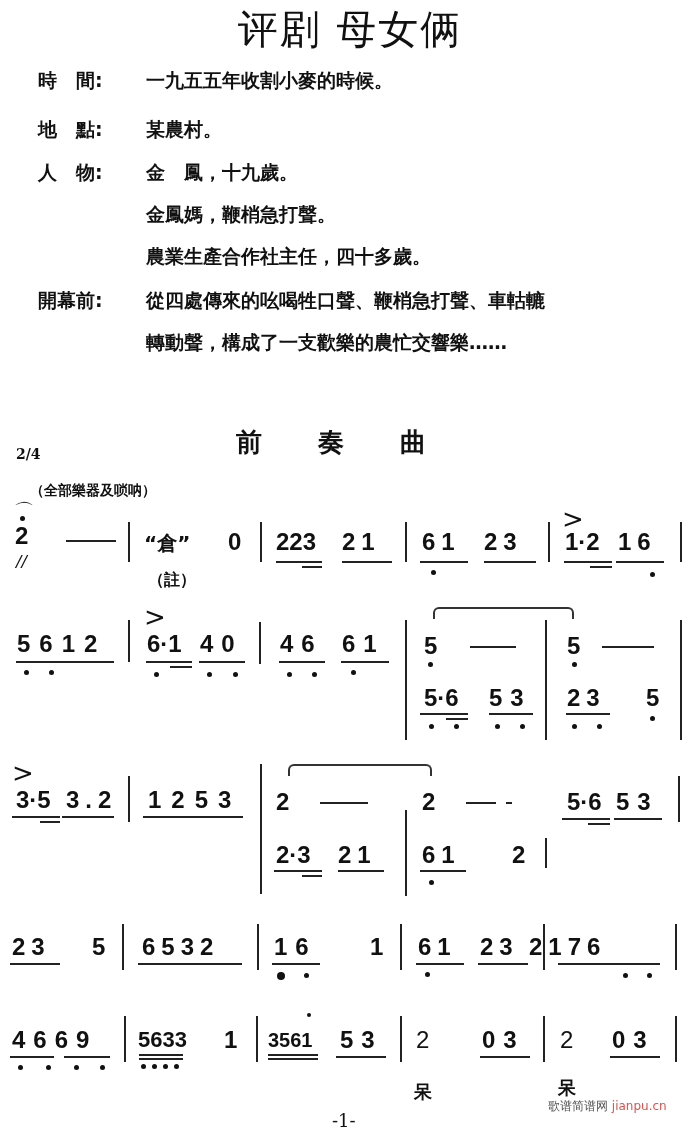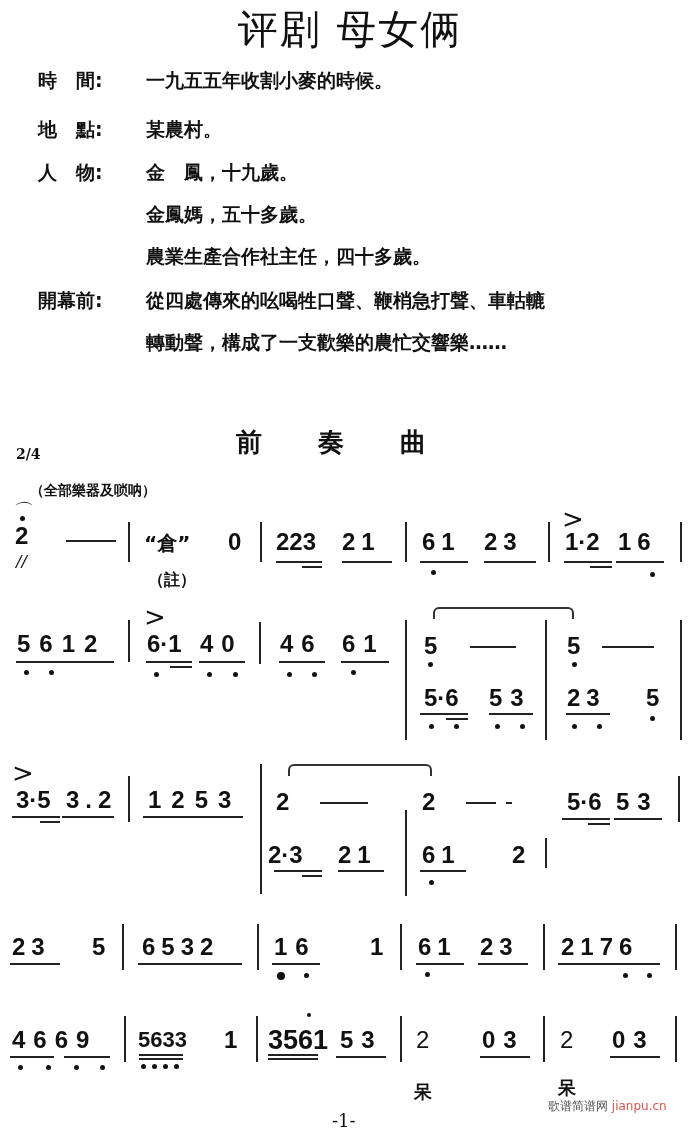--- a/index.html
+++ b/index.html
@@ -33,21 +33,21 @@
 <div class="info-row" style="top:68px">
   <span class="info-label">時　間:</span><span class="info-text">一九五五年收割小麥的時候。</span>
 </div>
 <div class="info-row" style="top:117px">
   <span class="info-label">地　點:</span><span class="info-text">某農村。</span>
 </div>
 <div class="info-row" style="top:160px">
   <span class="info-label">人　物:</span><span class="info-text">金　鳳，十九歲。</span>
 </div>
 <div class="info-row" style="top:202px">
-  <span class="info-label"></span><span class="info-text">金鳳媽，五十多歲。</span>
+  <span class="info-label"></span><span class="info-text">金鳳媽，鞭梢急打聲。</span>
 </div>
 <div class="info-row" style="top:244px">
   <span class="info-label"></span><span class="info-text">農業生產合作社主任，四十多歲。</span>
 </div>
 <div class="info-row" style="top:288px">
   <span class="info-label">開幕前:</span><span class="info-text">從四處傳來的吆喝牲口聲、鞭梢急打聲、車軲轆</span>
 </div>
 <div class="info-row" style="top:330px">
   <span class="info-label"></span><span class="info-text">轉動聲，構成了一支歡樂的農忙交響樂……</span>
 </div>
@@ -149,21 +149,21 @@
   <div class="ul" style="left:40px;top:821px;width:20px"></div>
   <div class="n" style="left:66px;top:788px;letter-spacing:6px">3.2</div>
   <div class="ul" style="left:62px;top:816px;width:52px"></div>
   <div class="bar" style="left:128px;top:776px;height:46px"></div>
   <div class="n" style="left:148px;top:788px;letter-spacing:10px">1253</div>
   <div class="ul" style="left:143px;top:816px;width:100px"></div>
   <div class="bar" style="left:260px;top:764px;height:130px"></div>
   <div class="bracket" style="left:288px;top:764px;width:140px"></div>
   <div class="n" style="left:276px;top:790px">2</div>
   <div class="dash" style="left:320px;top:802px;width:48px"></div>
-  <div class="n" style="left:268px;top:843px">2·3</div>
+  <div class="n" style="left:276px;top:843px">2·3</div>
   <div class="ul" style="left:274px;top:870px;width:48px"></div>
   <div class="ul" style="left:302px;top:875px;width:20px"></div>
   <div class="n" style="left:338px;top:843px;letter-spacing:6px">21</div>
   <div class="ul" style="left:338px;top:870px;width:46px"></div>
   <div class="bar" style="left:405px;top:810px;height:86px"></div>
   <div class="n" style="left:422px;top:790px">2</div>
   <div class="dash" style="left:466px;top:802px;width:30px"></div>
   <div class="dash" style="left:506px;top:802px;width:6px"></div>
   <div class="n" style="left:422px;top:843px;letter-spacing:6px">61</div>
   <div class="ul" style="left:420px;top:870px;width:46px"></div>
@@ -191,21 +191,21 @@
   <div class="dot" style="left:277px;top:972px;width:8px;height:8px"></div>
   <div class="dot" style="left:304px;top:973px"></div>
   <div class="n" style="left:370px;top:935px">1</div>
   <div class="bar" style="left:400px;top:924px;height:46px"></div>
   <div class="n" style="left:418px;top:935px;letter-spacing:6px">61</div>
   <div class="ul" style="left:416px;top:963px;width:48px"></div>
   <div class="dot" style="left:425px;top:972px"></div>
   <div class="n" style="left:480px;top:935px;letter-spacing:6px">23</div>
   <div class="ul" style="left:478px;top:963px;width:50px"></div>
   <div class="bar" style="left:543px;top:924px;height:46px"></div>
-  <div class="n" style="left:561px;top:935px;letter-spacing:6px">2176</div>
+  <div class="n" style="left:529px;top:935px;letter-spacing:6px">2176</div>
   <div class="ul" style="left:558px;top:963px;width:102px"></div>
   <div class="dot" style="left:623px;top:973px"></div>
   <div class="dot" style="left:647px;top:973px"></div>
   <div class="bar" style="left:675px;top:924px;height:46px"></div>
 </div>
 
 <div>
   <div class="n" style="left:12px;top:1028px;letter-spacing:8px">4669</div>
   <div class="ul" style="left:10px;top:1056px;width:44px"></div>
   <div class="ul" style="left:64px;top:1056px;width:46px"></div>
@@ -216,21 +216,21 @@
   <div class="bar" style="left:124px;top:1016px;height:46px"></div>
   <div class="n" style="left:138px;top:1028px;font-size:22px">5633</div>
   <div class="ul" style="left:139px;top:1054px;width:44px"></div>
   <div class="ul" style="left:139px;top:1058px;width:44px"></div>
   <div class="dot" style="left:141px;top:1064px"></div>
   <div class="dot" style="left:152px;top:1064px"></div>
   <div class="dot" style="left:163px;top:1064px"></div>
   <div class="dot" style="left:174px;top:1064px"></div>
   <div class="n" style="left:224px;top:1028px">1</div>
   <div class="bar" style="left:256px;top:1016px;height:46px"></div>
-  <div class="n" style="left:268px;top:1028px;font-size:27px">3561</div>
+  <div class="n" style="left:268px;top:1028px;font-size:20px">3561</div>
   <div class="dot" style="left:307px;top:1013px;width:4px;height:4px"></div>
   <div class="ul" style="left:268px;top:1054px;width:50px"></div>
   <div class="ul" style="left:268px;top:1058px;width:50px"></div>
   <div class="n" style="left:340px;top:1028px;letter-spacing:8px">53</div>
   <div class="ul" style="left:336px;top:1056px;width:50px"></div>
   <div class="bar" style="left:400px;top:1016px;height:46px"></div>
   <div class="n" style="left:416px;top:1028px;font-weight:normal">2</div>
   <div class="n" style="left:482px;top:1028px;letter-spacing:8px">03</div>
   <div class="ul" style="left:480px;top:1056px;width:50px"></div>
   <div class="bar" style="left:543px;top:1016px;height:46px"></div>

